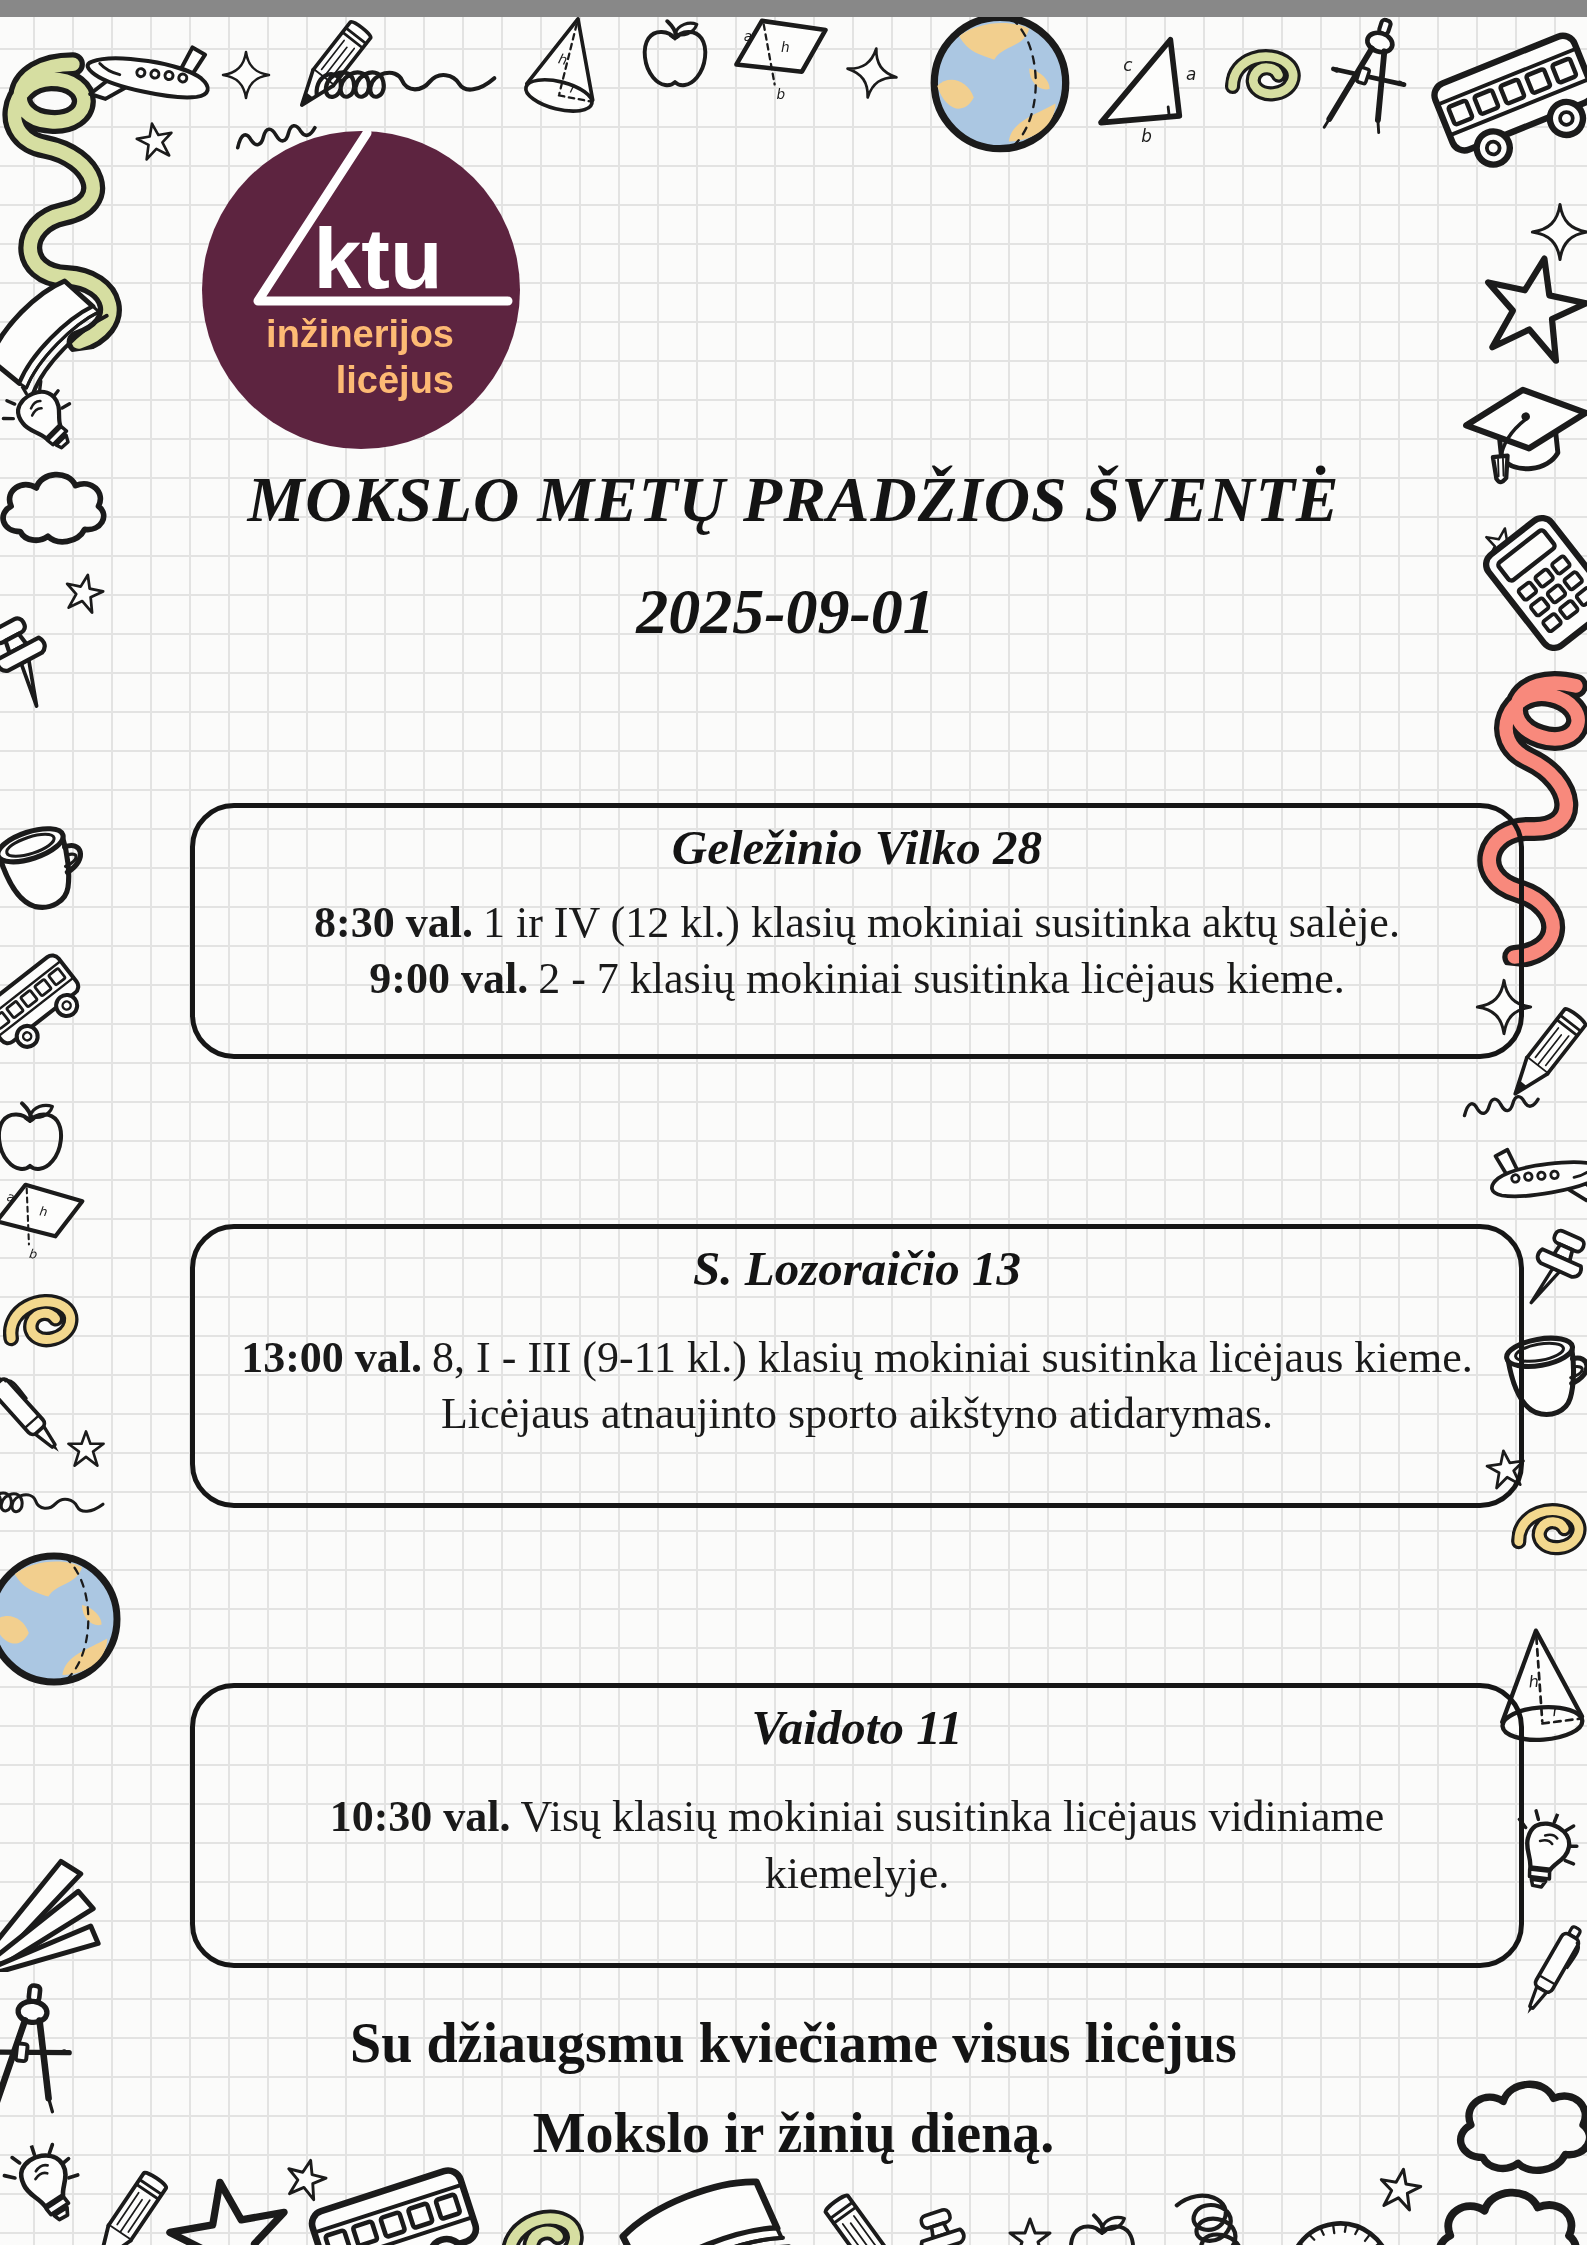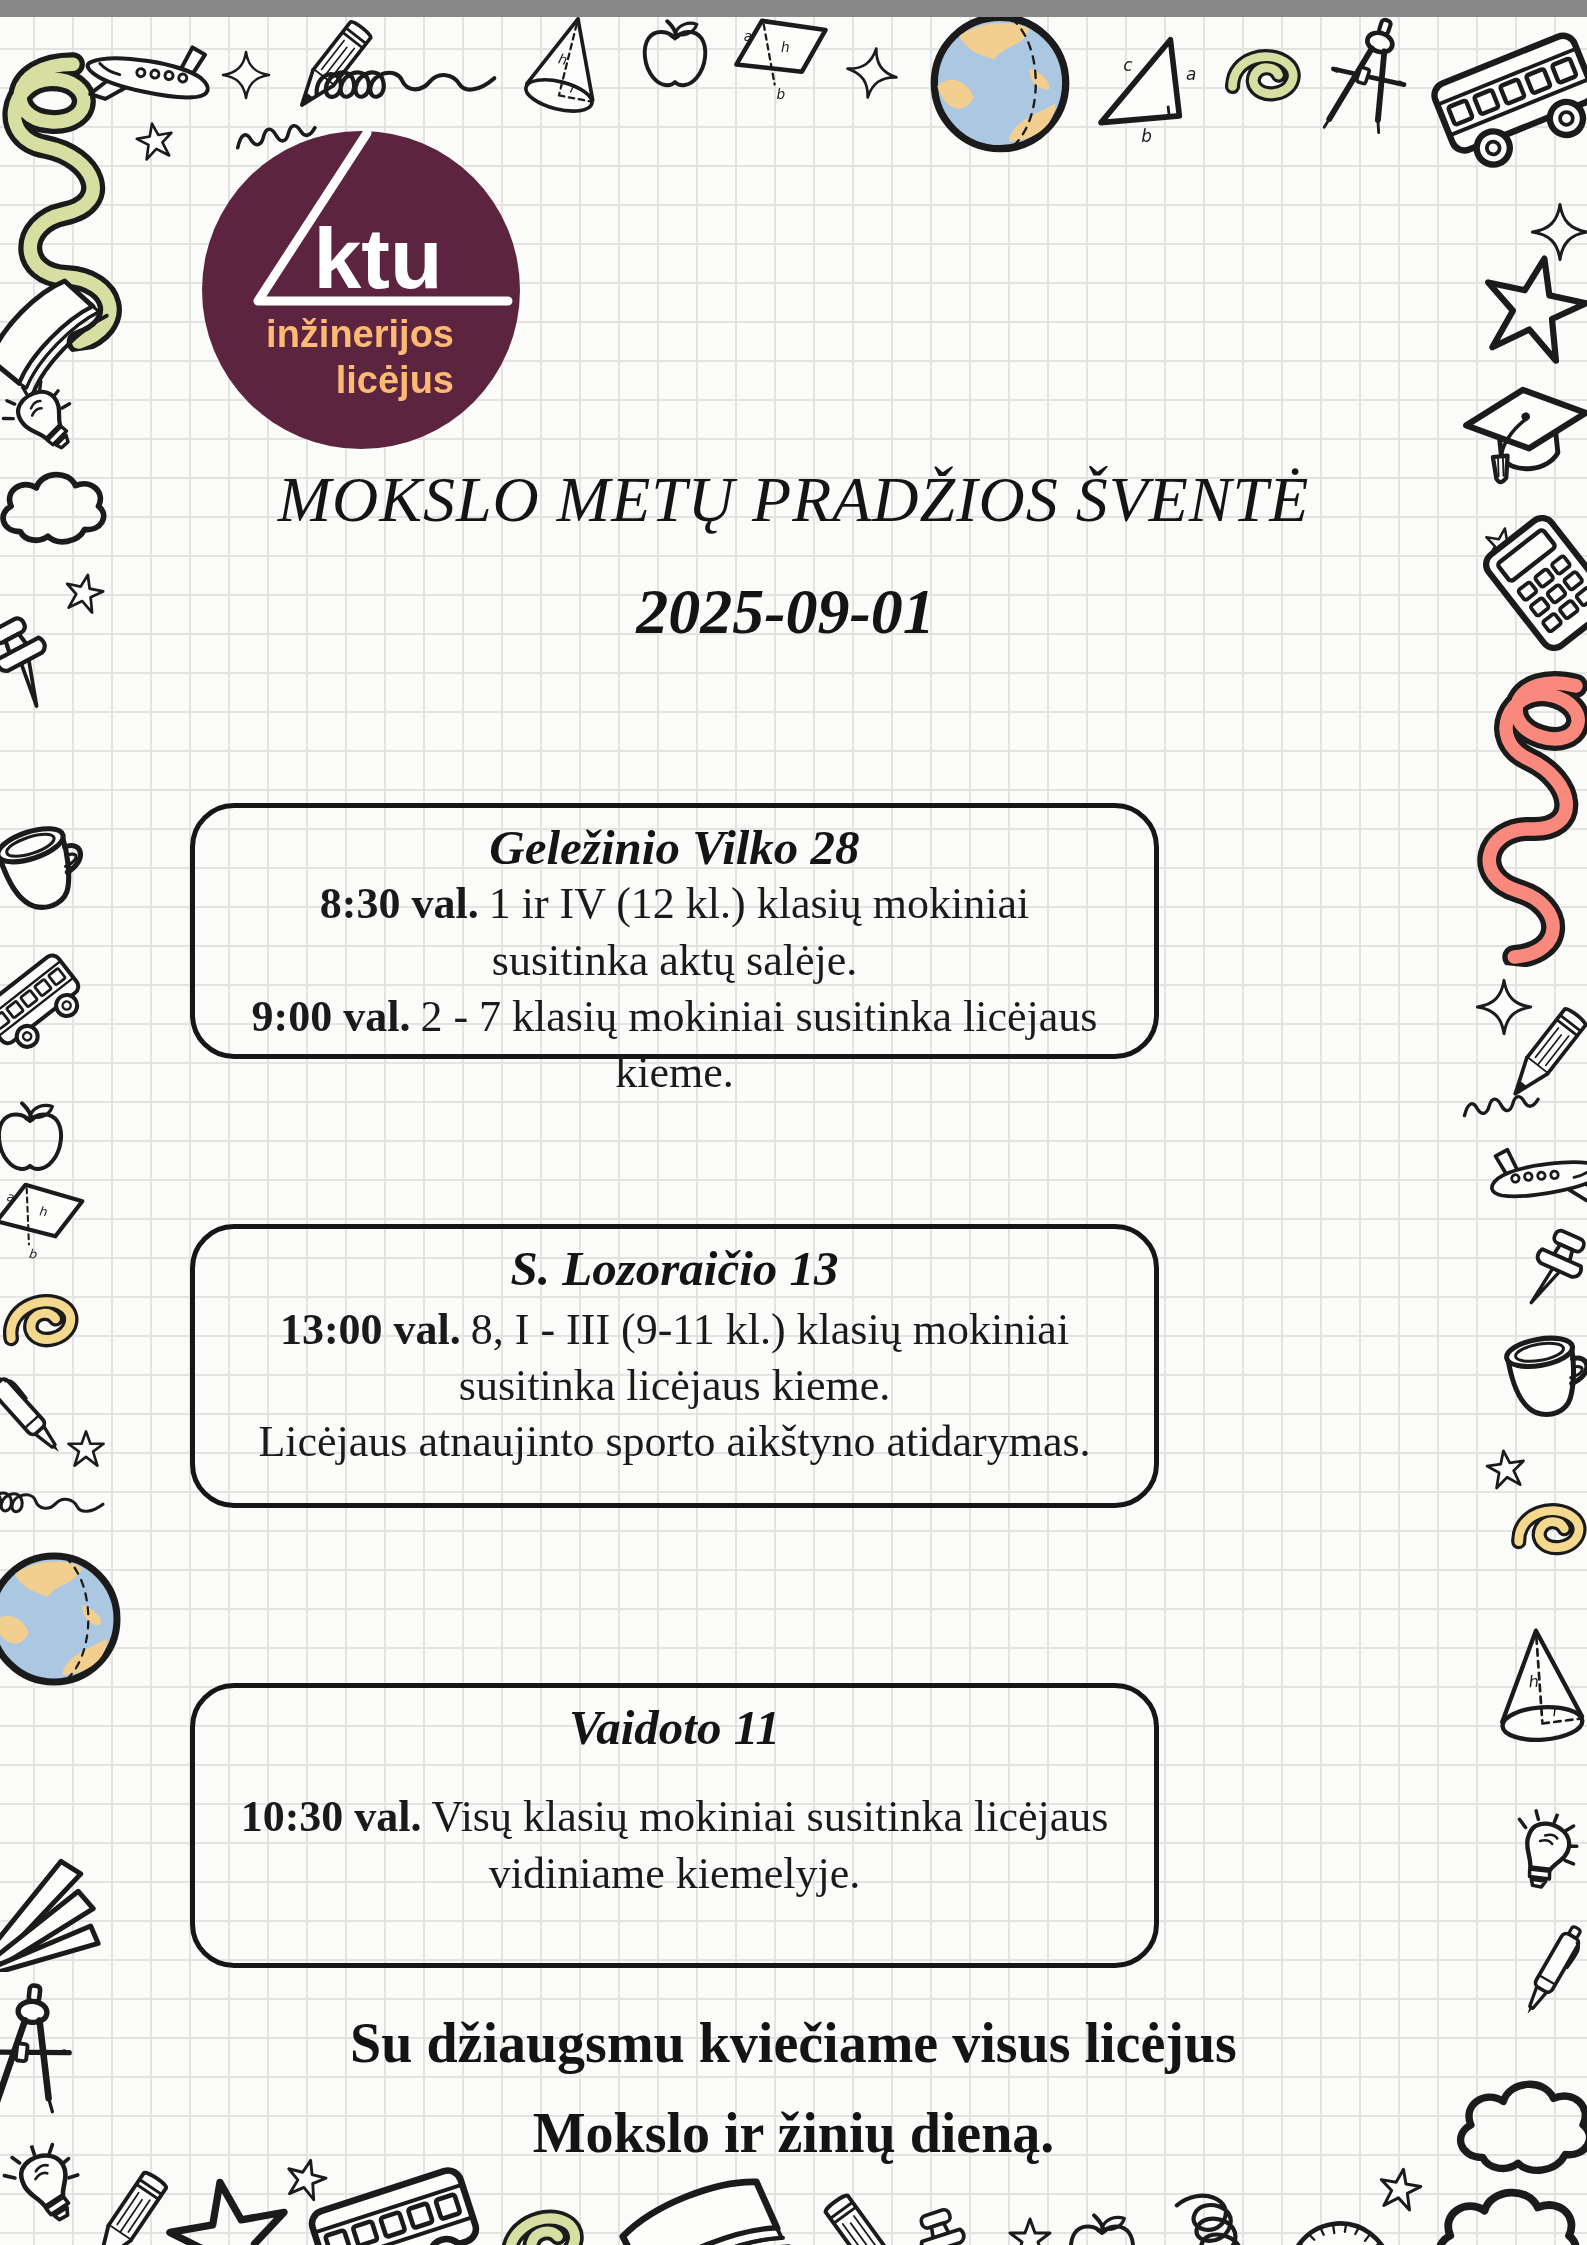--- a/index.html
+++ b/index.html
@@ -39,32 +39,32 @@
     font:bold 38px "Liberation Sans","DejaVu Sans",sans-serif;
     line-height:1;
   }
   #logo-sub1{top:184px;}
   #logo-sub2{top:230px;}
 
   
   #title{
     left:0;right:0;top:446px;
     text-align:center;
-    font-style:italic;font-weight:normal;font-size:64px;
+    font-style:italic;font-weight:bold;font-size:64px;
     letter-spacing:1px;
   }
   #date{
     left:0;right:16px;top:558px;
     text-align:center;
     font-style:italic;font-weight:bold;font-size:64px;
   }
 
   
   .box{
-    left:190px;width:969px;
+    left:190px;width:1334px;
     border:5px solid #161616;
     border-radius:44px;
     box-sizing:border-box;
     display:flex;flex-direction:column;
     background:transparent;
   }
   #box-0{top:786px;height:256px;}
   #box-1{top:1207px;height:284px;}
   #box-2{top:1666px;height:285px;}
   .box-title{

